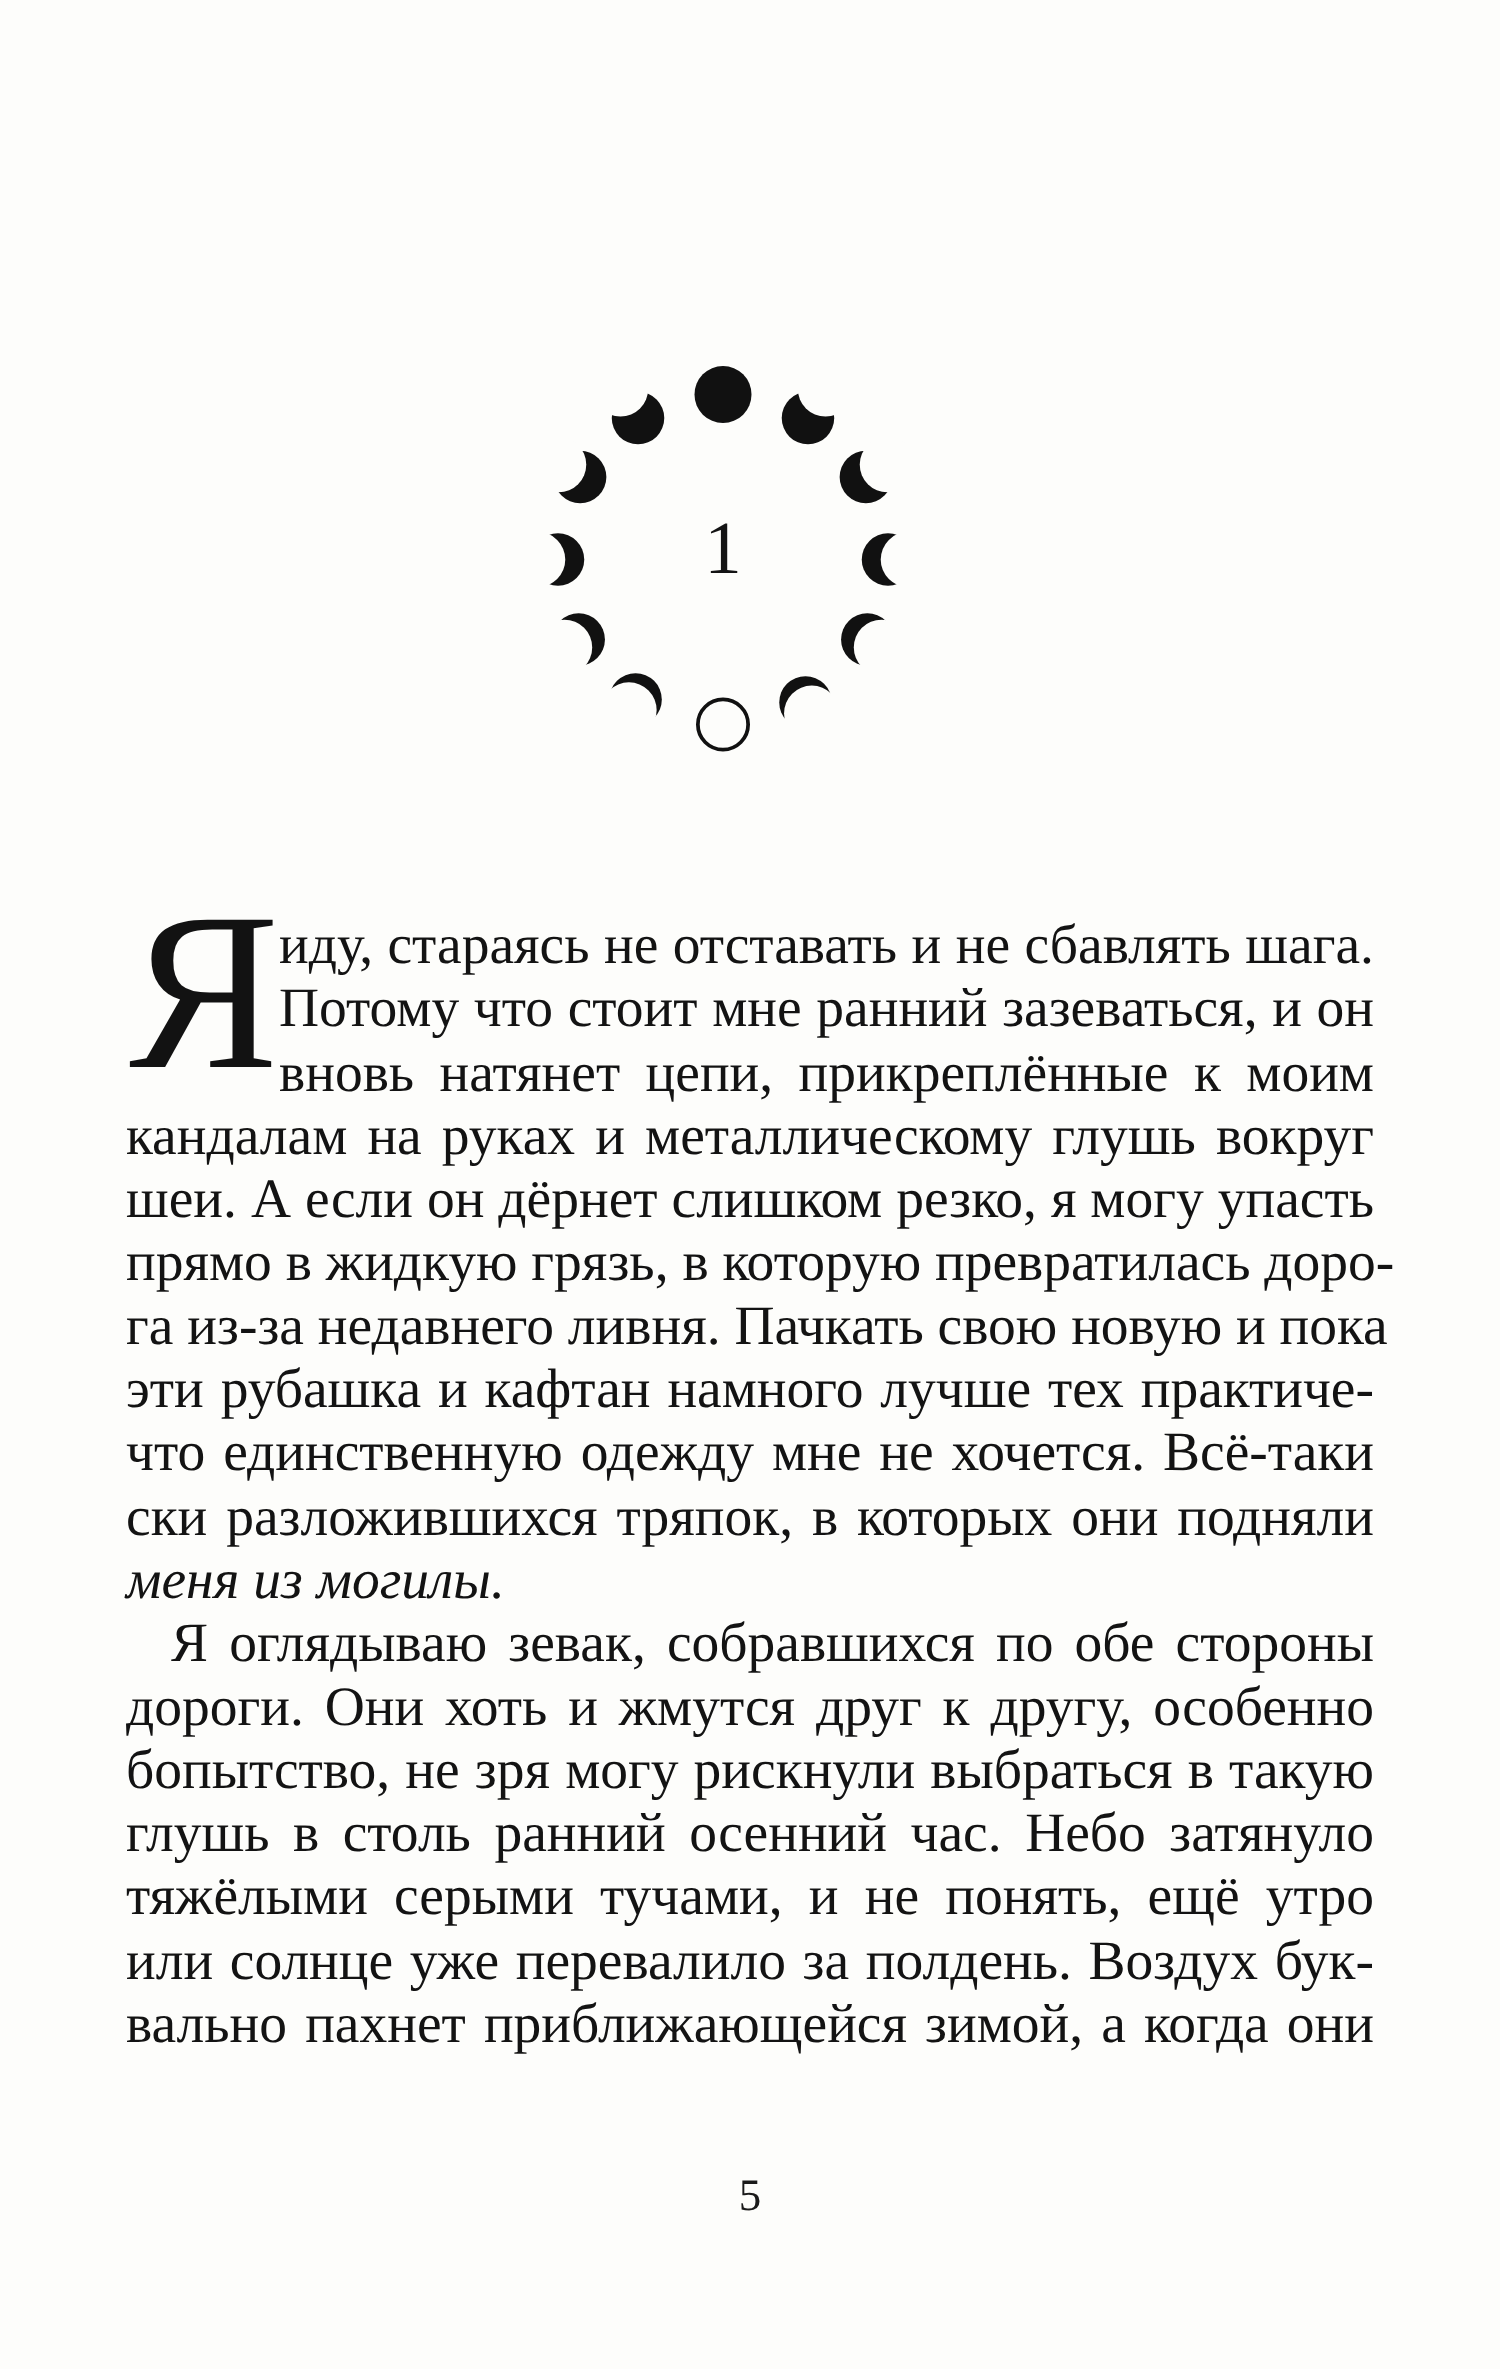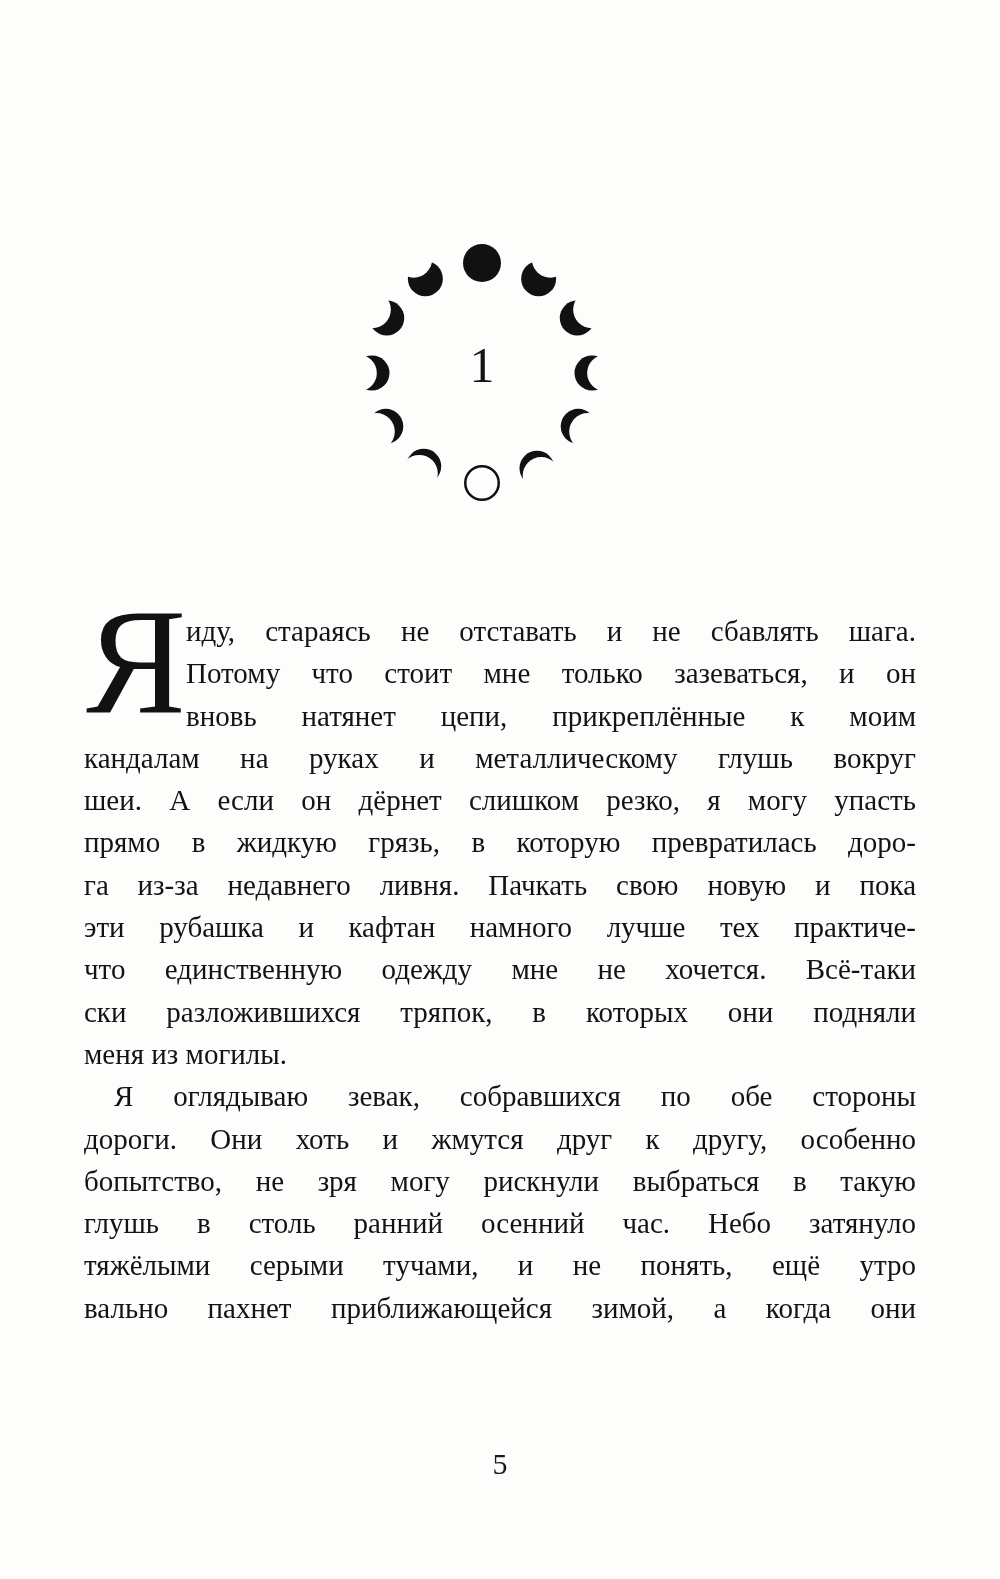--- a/index.html
+++ b/index.html
@@ -45,37 +45,38 @@
     top: 586px;
     font-size: 150px;
     line-height: 1;
     color: #121212;
   }
   .body-text {
     position: absolute;
     left: 84px;
     top: 610px;
     width: 832px;
-    font-size: 29px;
+    font-size: 37px;
     line-height: 42.3px;
     color: #131313;
   }
   .tline {
     height: 42.3px;
     text-align: justify;
     text-align-last: justify;
     white-space: nowrap;
     overflow: visible;
   }
   .tline.beside-cap {
     margin-left: 102px;
   }
   .tline.para-end {
     text-align: left;
     text-align-last: left;
+    font-style: italic;
   }
   .tline.para-indent {
     text-indent: 30px;
   }
   .page-number {
     position: absolute;
     left: 0;
     top: 1446px;
     width: 100%;
     text-align: center;
@@ -115,33 +116,34 @@
         <circle cx="160.00" cy="260.00" r="16.75" fill="#fdfdfb" stroke="#111111" stroke-width="2.5"></circle>
       </svg>
   </div>
 
   <div class="chapter-number">1</div>
 
   <div class="drop-cap">Я</div>
 
   <div class="body-text">
     <div class="tline beside-cap">иду, стараясь не отставать и не сбавлять шага.</div>
-    <div class="tline beside-cap">Потому что стоит мне только зазеваться, и он</div>
+    <div class="tline beside-cap">Потому что стоит мне ранний зазеваться, и он</div>
     <div class="tline beside-cap">вновь натянет цепи, прикреплённые к моим</div>
     <div class="tline">кандалам на руках и металлическому глушь вокруг</div>
     <div class="tline">шеи. А если он дёрнет слишком резко, я могу упасть</div>
     <div class="tline">прямо в жидкую грязь, в которую превратилась доро-</div>
     <div class="tline">га из-за недавнего ливня. Пачкать свою новую и пока</div>
     <div class="tline">эти рубашка и кафтан намного лучше тех практиче-</div>
     <div class="tline">что единственную одежду мне не хочется. Всё-таки</div>
     <div class="tline">ски разложившихся тряпок, в которых они подняли</div>
     <div class="tline para-end">меня из могилы.</div>
     <div class="tline para-indent">Я оглядываю зевак, собравшихся по обе стороны</div>
     <div class="tline">дороги. Они хоть и жмутся друг к другу, особенно</div>
     <div class="tline">бопытство, не зря могу рискнули выбраться в такую</div>
     <div class="tline">глушь в столь ранний осенний час. Небо затянуло</div>
     <div class="tline">тяжёлыми серыми тучами, и не понять, ещё утро</div>
+    <div class="tline">или солнце уже перевалило за полдень. Воздух бук-</div>
     <div class="tline">вально пахнет приближающейся зимой, а когда они</div>
   </div>
 
   <div class="page-number">5</div>
 
 </div>
 
 </body></html>

